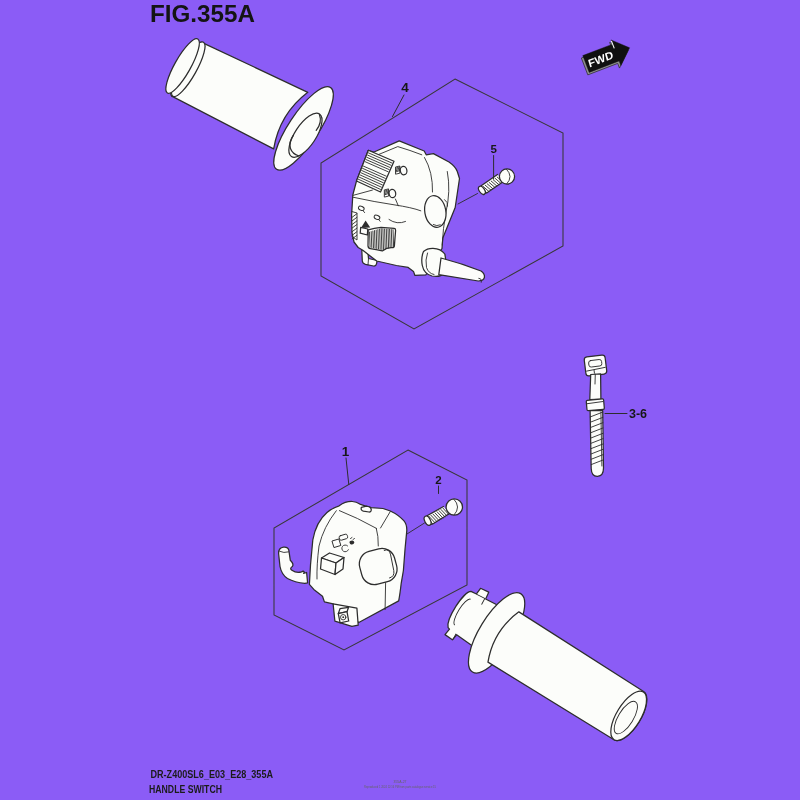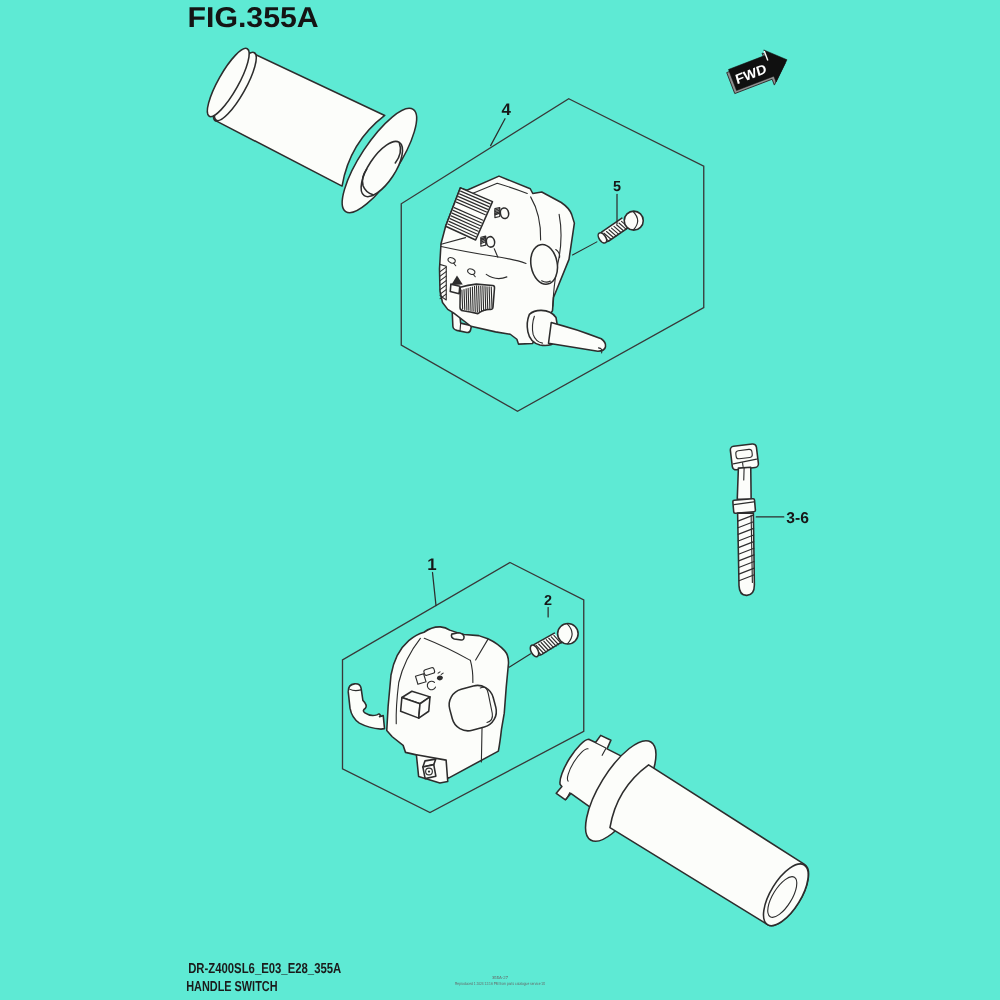--- a/index.html
+++ b/index.html
@@ -1,16 +1,16 @@
 <!DOCTYPE html>
 <html><head>
 <meta charset="utf-8">
 <style>
   html,body{margin:0;padding:0;background:#fcfdfa;}
-  .page{position:relative;width:800px;height:800px;background:#5eead4;overflow:hidden;
+  .page{position:relative;width:800px;height:800px;background:#8b5cf6;overflow:hidden;
         font-family:"Liberation Sans", sans-serif;}
   svg{display:block;}
   svg text{font-family:"Liberation Sans", sans-serif;}
   .ln  {fill:none;stroke:#2d2d2d;stroke-width:1.25;stroke-linecap:round;stroke-linejoin:round;}
   .lnw {fill:#fcfdfa;stroke:#2d2d2d;stroke-width:1.25;stroke-linecap:round;stroke-linejoin:round;}
   .thin{fill:none;stroke:#2d2d2d;stroke-width:0.9;stroke-linecap:round;stroke-linejoin:round;}
   .hex {fill:none;stroke:#383838;stroke-width:1.05;stroke-linejoin:miter;}
   .lead{fill:none;stroke:#2d2d2d;stroke-width:1.0;stroke-linecap:round;}
   .lbl {font-weight:bold;fill:#171717;}
 </style>

